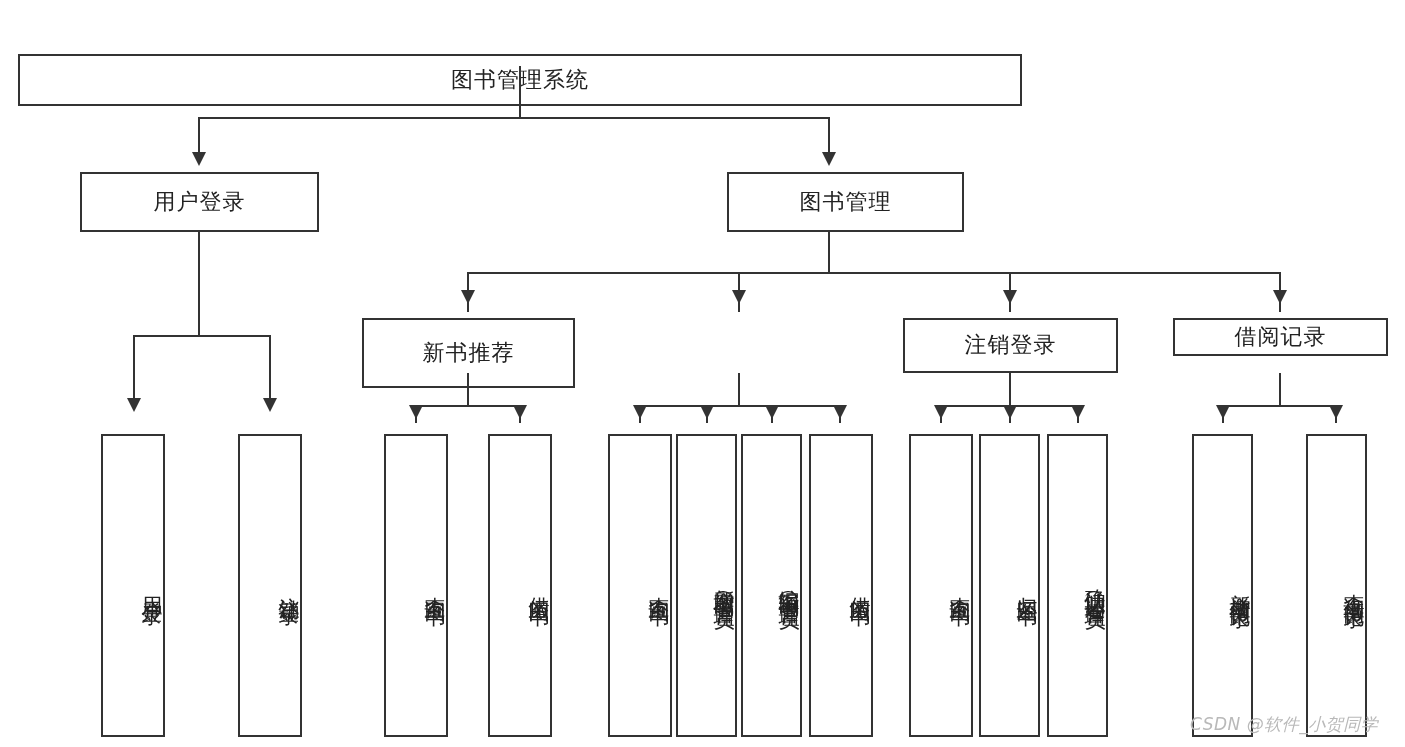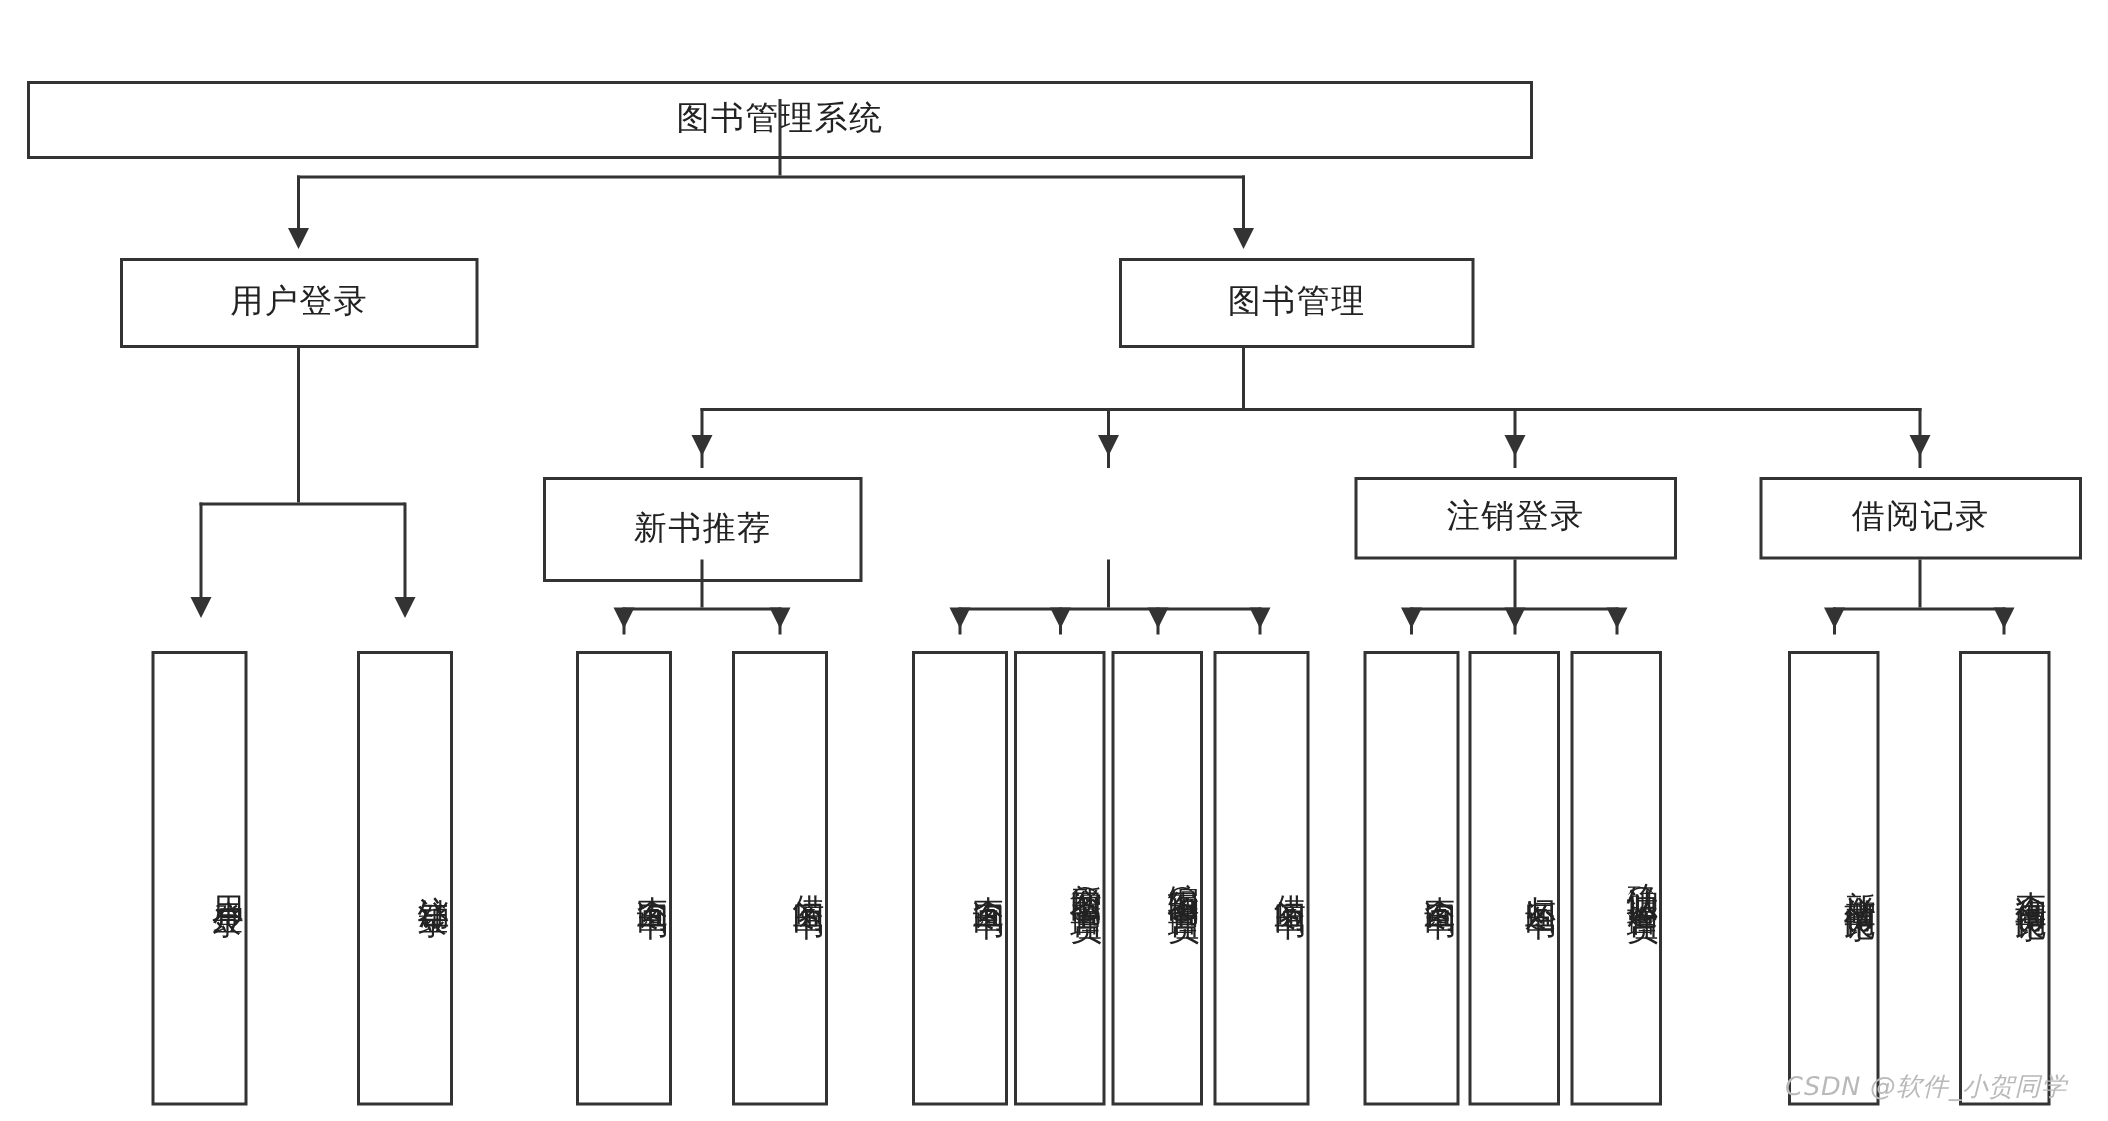--- a/index.html
+++ b/index.html
@@ -76,21 +76,21 @@
   <div class="seg hline" style="left:198px;top:117px;width:632px;height:2px;"></div>
 
   <div class="seg vline" style="left:198px;top:117px;width:2px;height:37px;"></div>
   <div class="arrow" style="left:192px;top:152px;"></div>
   <div class="seg vline" style="left:828px;top:117px;width:2px;height:37px;"></div>
   <div class="arrow" style="left:822px;top:152px;"></div>
 
   <div class="node h" style="left:80px;top:172px;width:239px;height:60px;">
     <span>用户登录</span>
   </div>
-  <div class="node h" style="left:746px;top:172px;width:237px;height:60px;">
+  <div class="node h" style="left:727px;top:172px;width:237px;height:60px;">
     <span>图书管理</span>
   </div>
 
   <div class="seg vline" style="left:198px;top:232px;width:2px;height:103px;"></div>
   <div class="seg hline" style="left:133px;top:335px;width:137px;height:2px;"></div>
   <div class="seg vline" style="left:133px;top:335px;width:2px;height:65px;"></div>
   <div class="arrow" style="left:127px;top:398px;"></div>
   <div class="seg vline" style="left:269px;top:335px;width:2px;height:65px;"></div>
   <div class="arrow" style="left:263px;top:398px;"></div>
 
@@ -104,21 +104,21 @@
   <div class="arrow" style="left:1003px;top:290px;"></div>
   <div class="seg vline" style="left:1279px;top:272px;width:2px;height:40px;"></div>
   <div class="arrow" style="left:1273px;top:290px;"></div>
 
   <div class="node h" style="left:362px;top:318px;width:213px;height:70px;">
     <span>新书推荐</span>
   </div>
   <div class="node h" style="left:903px;top:318px;width:215px;height:55px;">
     <span>注销登录</span>
   </div>
-  <div class="node h" style="left:1173px;top:318px;width:215px;height:55px;">
+  <div class="node h" style="left:1173px;top:318px;width:215px;height:38px;">
     <span>借阅记录</span>
   </div>
 
   <div class="seg vline" style="left:467px;top:373px;width:2px;height:32px;"></div>
   <div class="seg hline" style="left:415px;top:405px;width:106px;height:2px;"></div>
   <div class="seg vline" style="left:415px;top:405px;width:2px;height:18px;"></div>
   <div class="arrow" style="left:409px;top:405px;"></div>
   <div class="seg vline" style="left:519px;top:405px;width:2px;height:18px;"></div>
   <div class="arrow" style="left:513px;top:405px;"></div>
 

